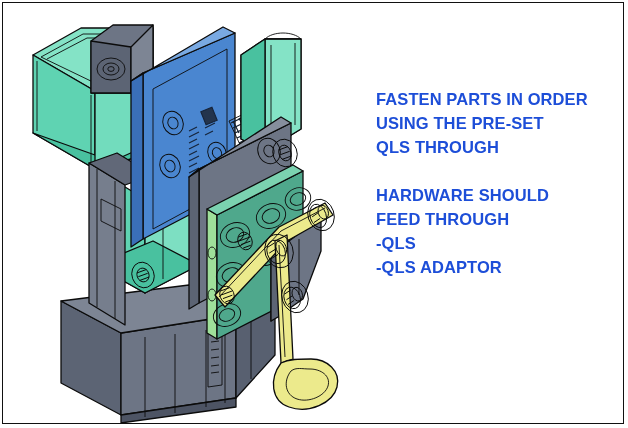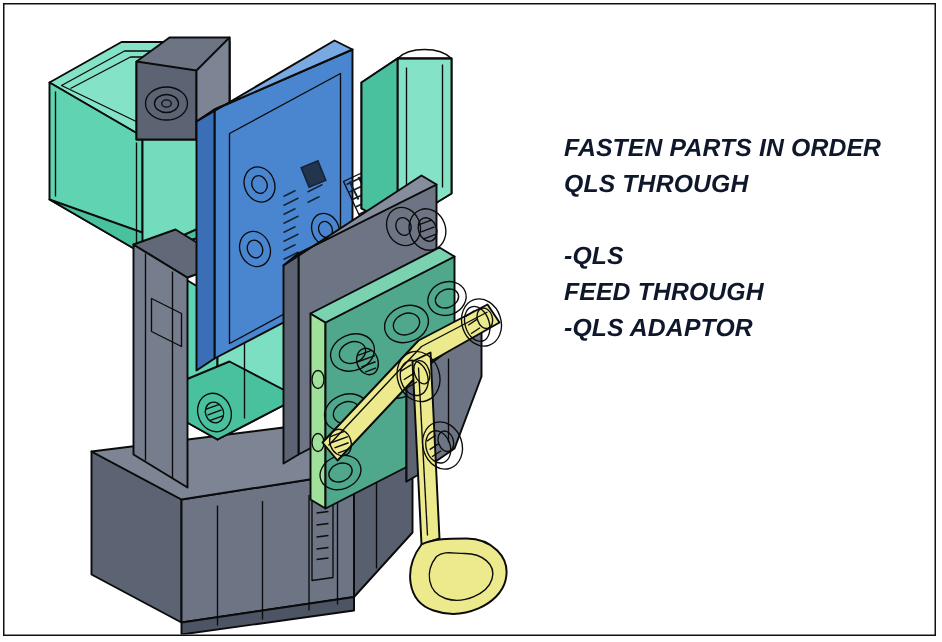--- a/index.html
+++ b/index.html
@@ -3,22 +3,22 @@
 <meta charset="utf-8">
 <style>
   html,body{margin:0;padding:0;background:#ffffff;}
   body{width:628px;height:428px;overflow:hidden;
        font-family:"Liberation Sans", sans-serif;}
   #frame{position:absolute;left:2px;top:2px;width:622px;height:422px;
          border:1px solid #111111;box-sizing:border-box;background:#ffffff;}
   #cad{position:absolute;left:0px;top:0px;width:370px;height:420px;}
   #notes{position:absolute;left:373px;top:84px;width:245px;}
   .tblock{margin:0 0 0 0;}
-  .tline{font-size:16.5px;font-weight:bold;color:#0f172a;
-         letter-spacing:0.1px;line-height:24px;white-space:nowrap;font-style:italic;}
+  .tline{font-size:16.5px;font-weight:bold;color:#1d4ed8;
+         letter-spacing:0.1px;line-height:24px;white-space:nowrap;}
   .gap{height:24px;}
 </style>
 </head>
 <body>
 
 <div id="frame">
 
   <svg id="cad" viewBox="0 0 370 420" aria-label="CAD assembly">
     <defs>
       <style>
@@ -249,26 +249,28 @@
         <path class="olt" stroke="#343a48" d="M-5,-5 L5,-5 M-5,0 L5,0 M-5,5 L5,5"></path>
       </g>
     </g>
 
   </svg>
 
   <div id="notes">
 
     <div class="tblock">
       <div class="tline">FASTEN PARTS IN ORDER</div>
+      <div class="tline">USING THE PRE-SET</div>
       <div class="tline">QLS THROUGH</div>
     </div>
 
     <div class="gap"></div>
 
     <div class="tblock">
+      <div class="tline">HARDWARE SHOULD</div>
+      <div class="tline">FEED THROUGH</div>
       <div class="tline">-QLS</div>
-      <div class="tline">FEED THROUGH</div>
       <div class="tline">-QLS ADAPTOR</div>
     </div>
 
   </div>
 
 </div>
 
 </body></html>

